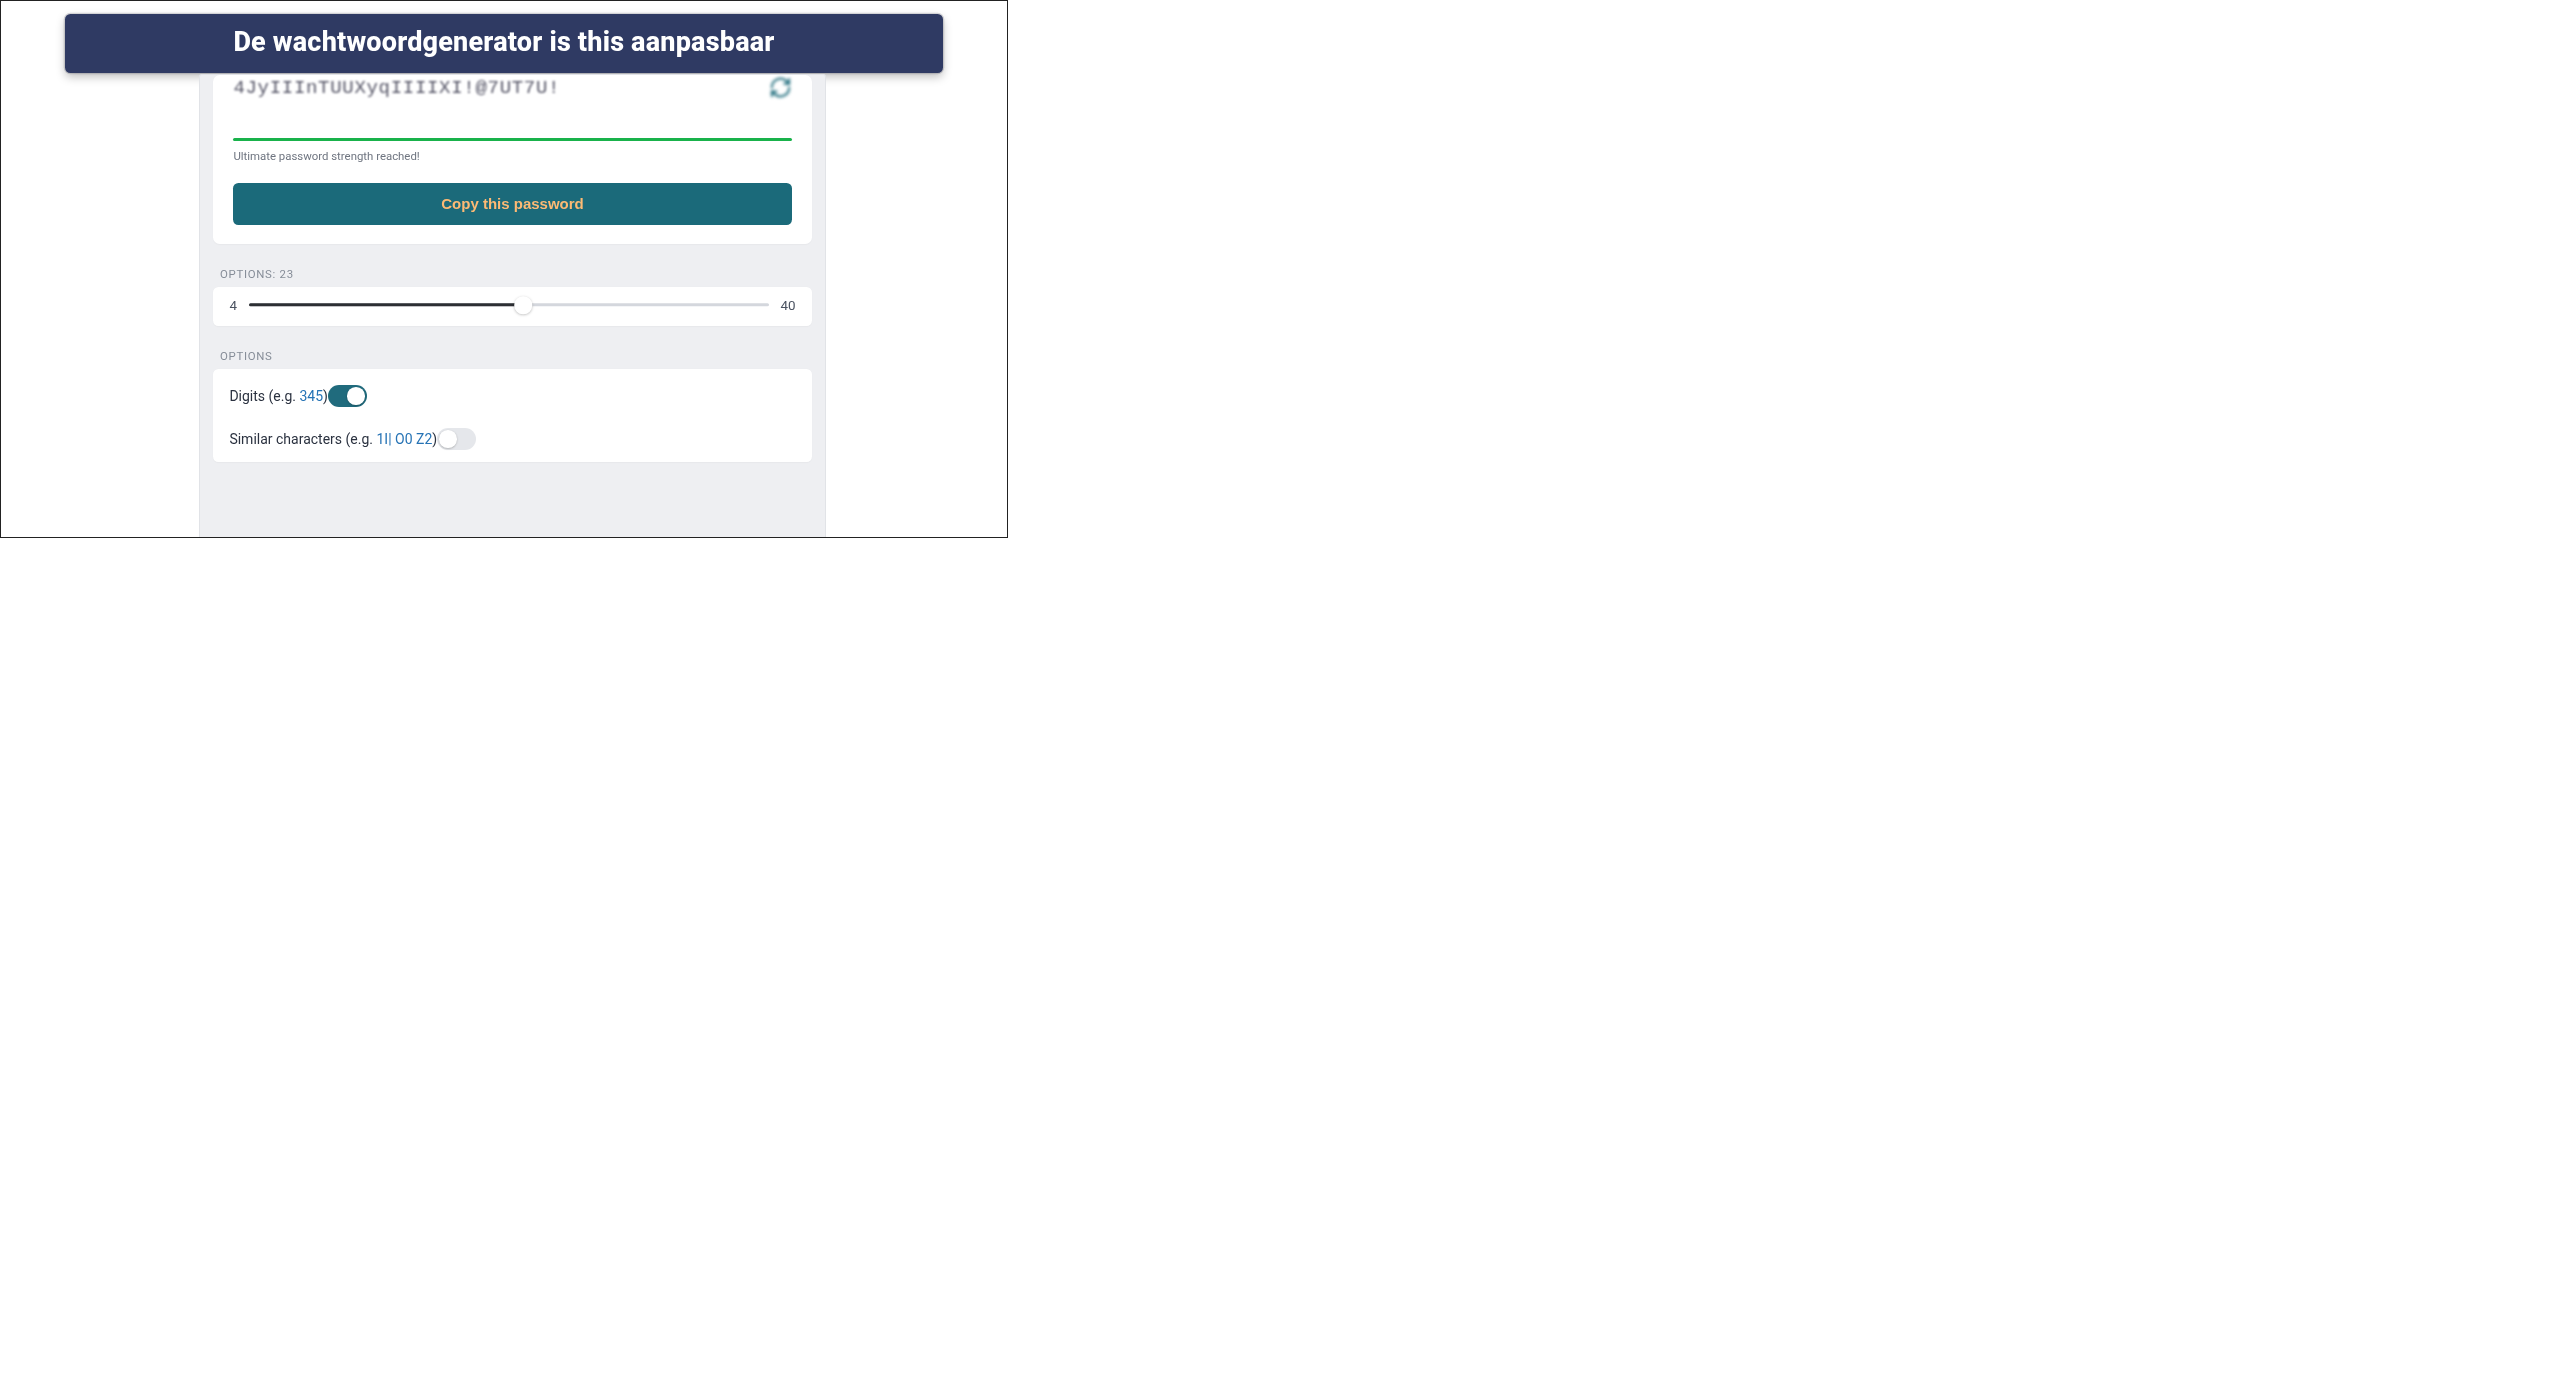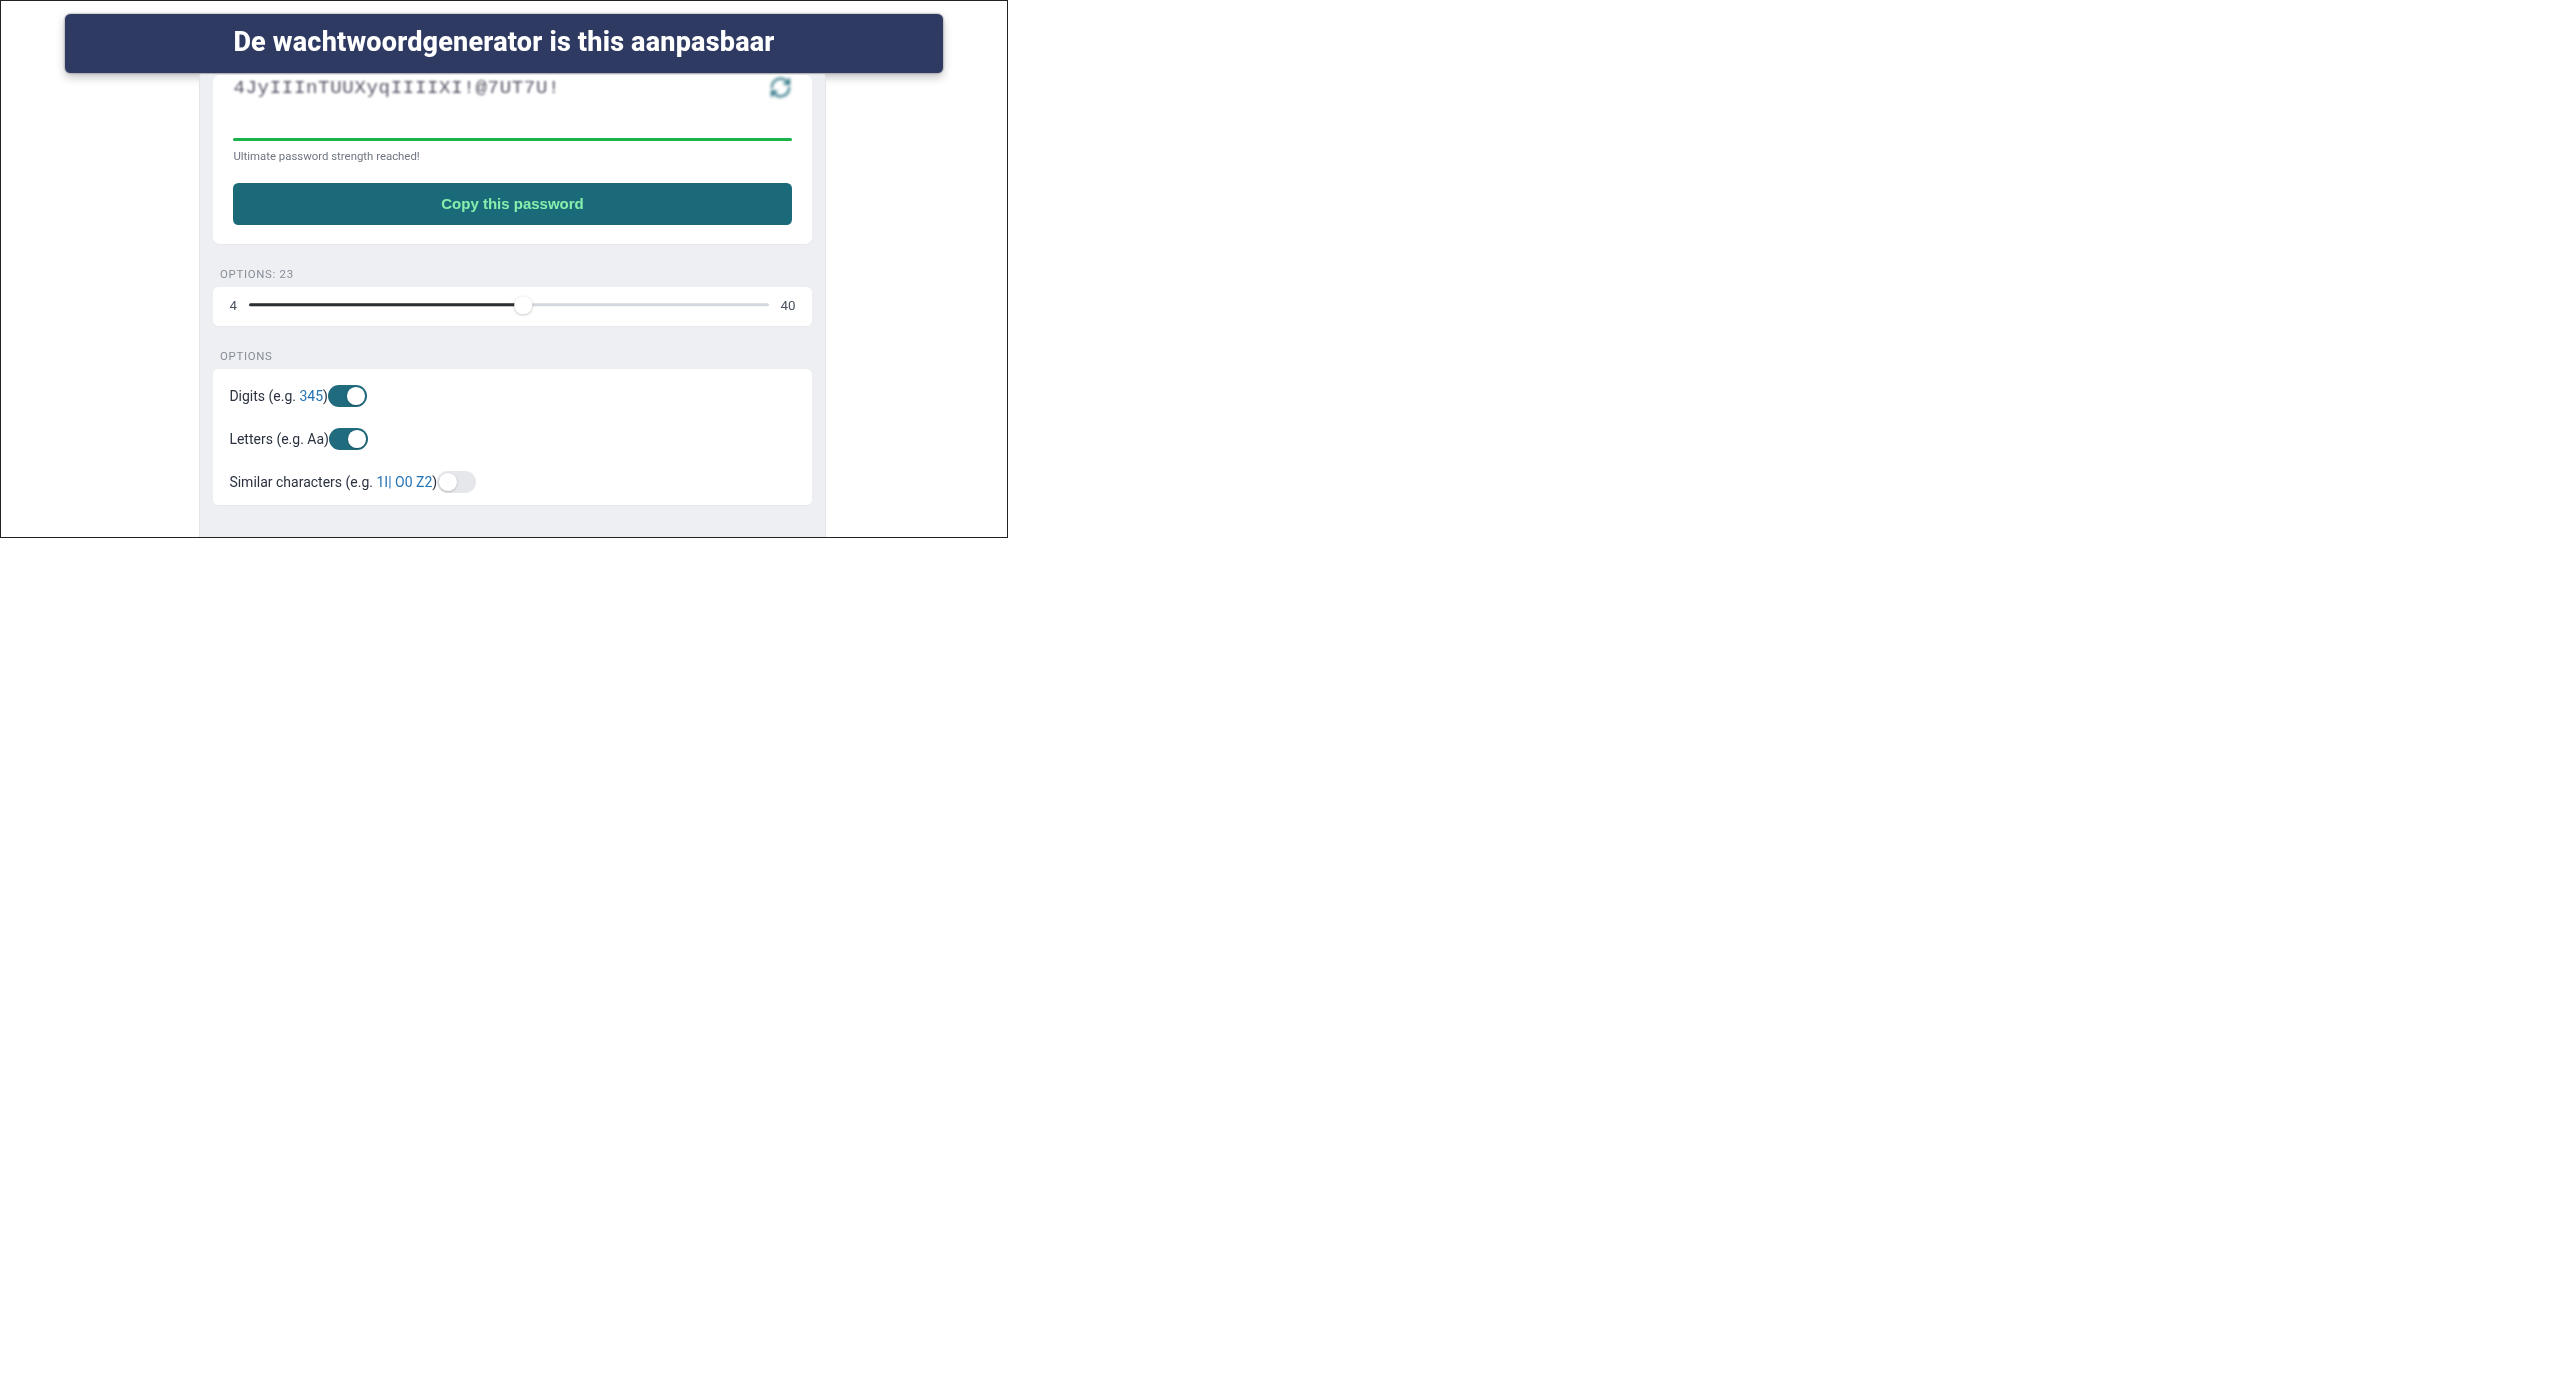--- a/index.html
+++ b/index.html
@@ -86,21 +86,21 @@
     height:3.4px; background:var(--green); border-radius:2px;
     margin-top:37px;
   }
   .strength-text{
     font-size:11.4px; color:#6f7580; margin-top:8px;
   }
   .copy-btn{
     display:block; width:100%;
     margin-top:20px;
     background:var(--teal);
-    color:#86efac;
+    color:#fdba74;
     border:none;
     border-radius:5.4px;
     height:42px;
     font-size:15px;
     font-weight:600;
     cursor:pointer;
   }
 
   
   .section-label{
@@ -188,26 +188,20 @@
 
   <div class="section-label">OPTIONS</div>
   <div class="options-card" id="options-card">
       <div class="opt-row">
         <span class="opt-label"><span>Digits (e.g. </span><span class="d">345</span><span>)</span></span>
         <div class="toggle on">
           <div class="knob"></div>
         </div>
       </div>
       <div class="opt-row">
-        <span class="opt-label"><span>Letters (e.g. </span><span>Aa</span><span>)</span></span>
-        <div class="toggle on">
-          <div class="knob"></div>
-        </div>
-      </div>
-      <div class="opt-row">
         <span class="opt-label"><span>Similar characters (e.g. </span><span class="d">1I| O0 Z2</span><span>)</span></span>
         <div class="toggle off">
           <div class="knob"></div>
         </div>
       </div>
     </div>
 
 </div>
 
 

